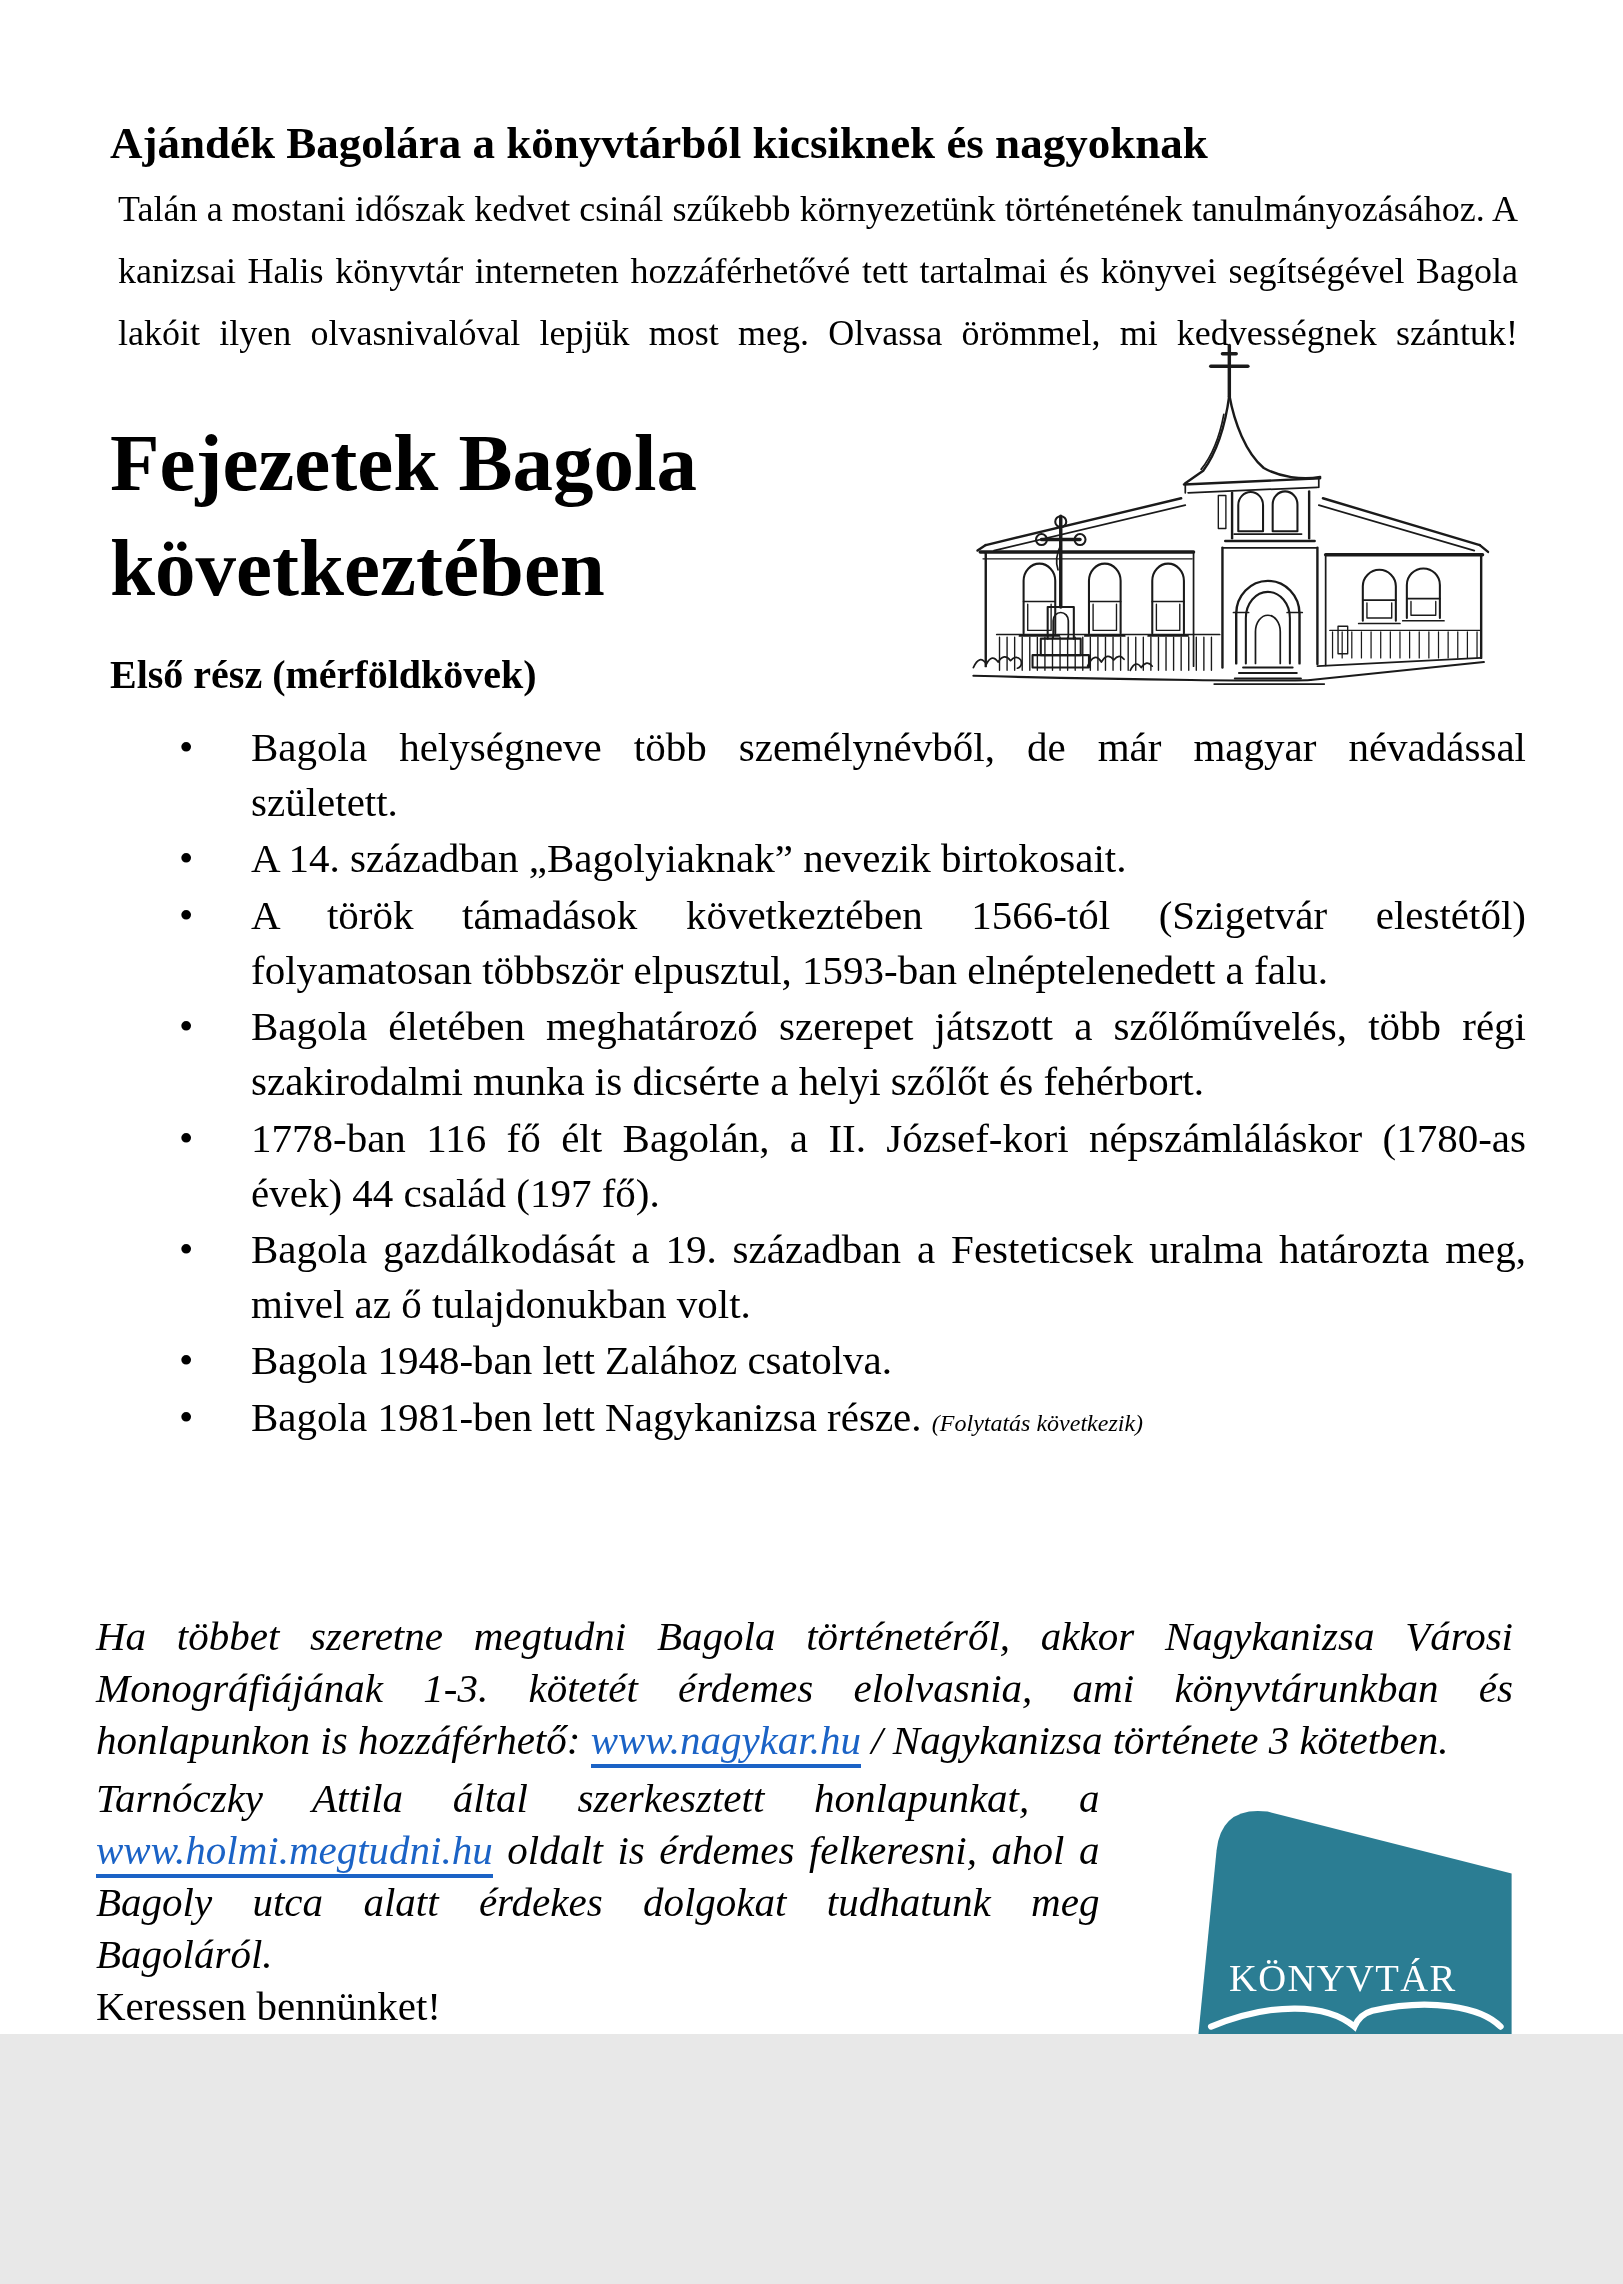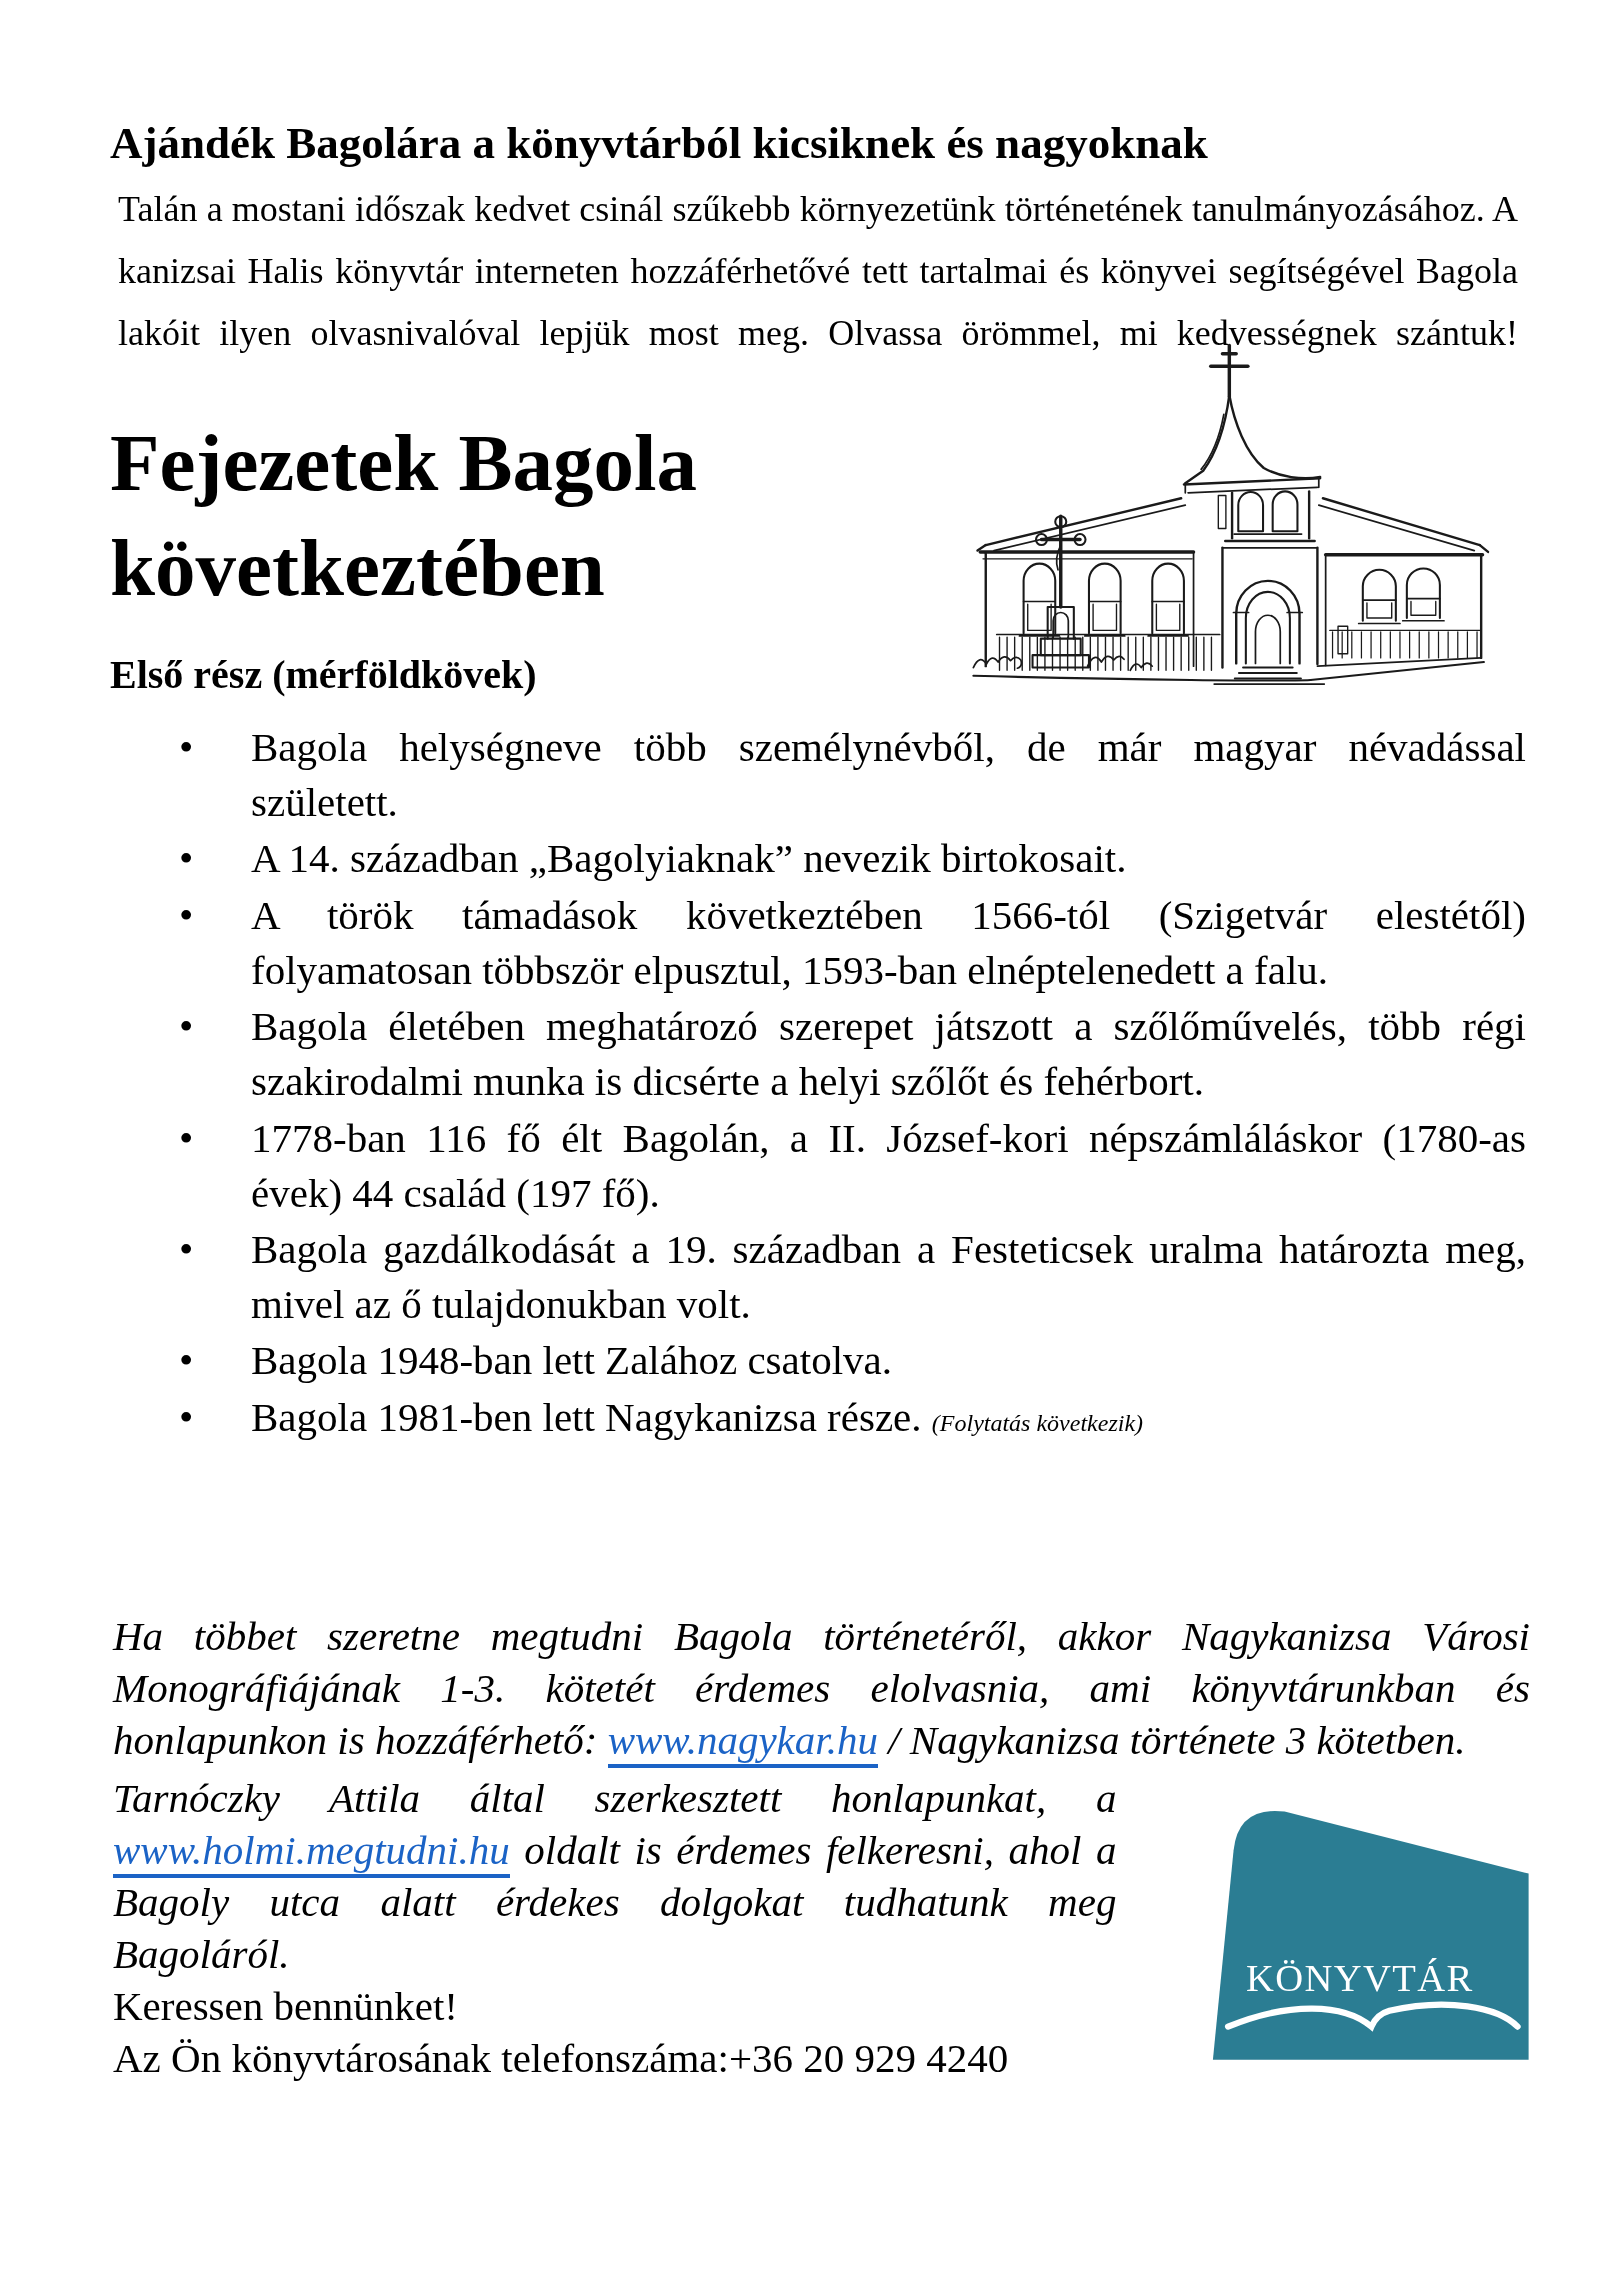--- a/index.html
+++ b/index.html
@@ -1,18 +1,18 @@
 <!DOCTYPE html>
 <html lang="hu" style="font-size:11px"><head>
 <meta charset="utf-8">
 <style>
   html,body { margin:0; padding:0; background:#e8e8e8; }
   .page {
     position:relative;
-    width:1623px; height:2284px;
+    width:1623px; height:2034px;
     margin:0 auto;
     background:#ffffff;
     font-family:"Liberation Serif","DejaVu Serif",serif;
     color:#000;
     overflow:hidden;
   }
   
   .header-block { position:absolute; left:110px; top:116px; width:1416px; }
   .header-block h1 {
     margin:0 0 5.5px 0;
@@ -46,21 +46,21 @@
     text-align:justify;
     margin:0 0 1.4px 0;
   }
   .list-block li::before {
     content:"\2022";
     position:absolute; left:69px; top:0;
     font-size:41px; line-height:55px;
   }
   .folytatas { font-style:italic; font-size:24px; }
   
-  .bottom-block { position:absolute; left:113px; top:1610px; width:1417px; }
+  .bottom-block { position:absolute; left:96px; top:1610px; width:1417px; }
   .ital {
     margin:0;
     font-style:italic;
     font-size:41px; line-height:52px;
     text-align:justify;
   }
   .promo { margin-top:5.5px; }
   .contact {
     margin:0;
     font-size:41px; line-height:52px;

